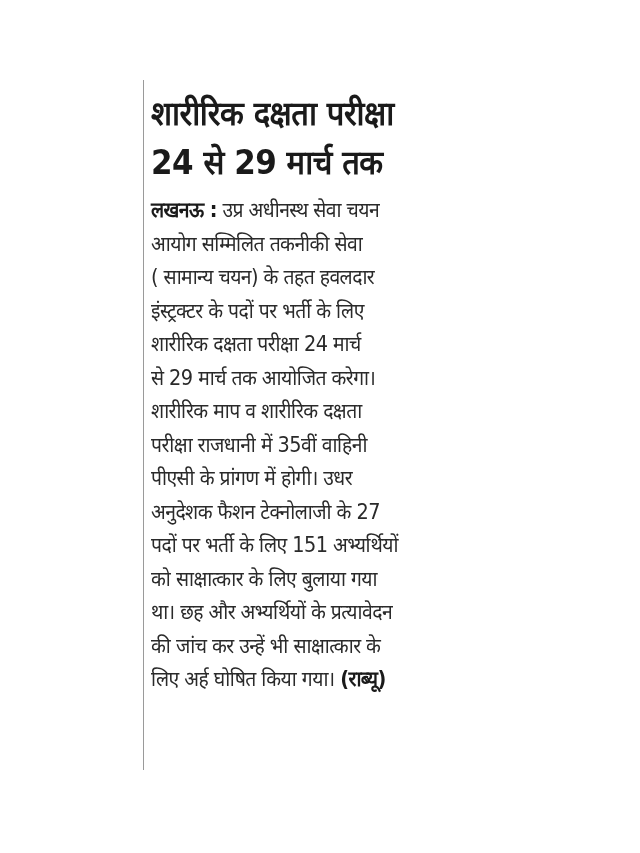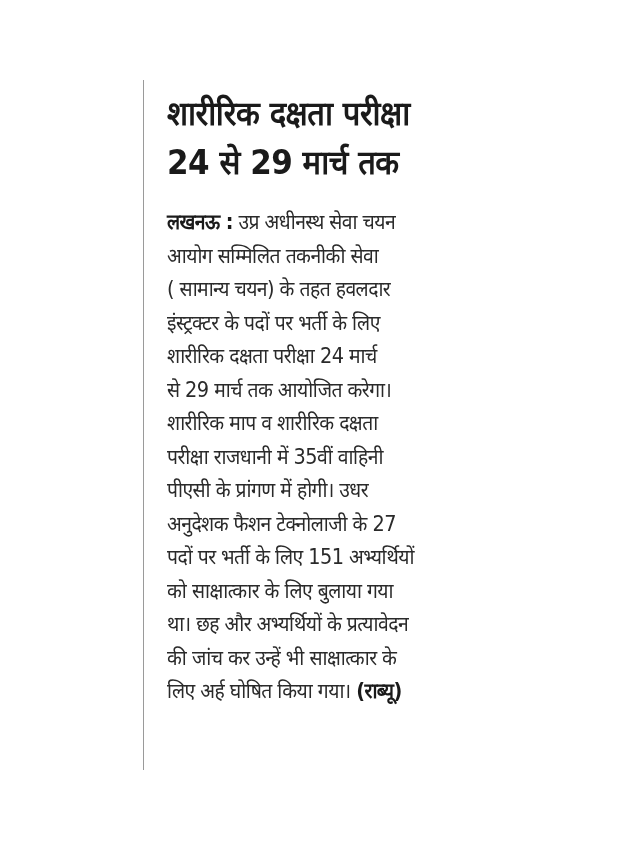--- a/index.html
+++ b/index.html
@@ -13,41 +13,41 @@
       position: relative;
       overflow: hidden;
     }
     .clipping {
       position: absolute;
       left: 143px;
       top: 80px;
       width: 330px;
       height: 690px;
       border-left: 1.5px solid #9a9a9a;
-      padding-left: 23px;
+      padding-left: 7px;
       box-sizing: border-box;
       font-family: "DejaVu Sans", "Liberation Sans", sans-serif;
       color: #1e1e1e;
     }
     .headline {
       margin: 8px 0 0 0;
       font-weight: bold;
       font-size: 31px;
       line-height: 46px;
       letter-spacing: -0.5px;
       color: #1a1a1a;
       transform: scaleY(1.08);
       transform-origin: top left;
     }
     .headline-line {
       display: block;
       white-space: nowrap;
     }
     .body {
-      margin-top: 26px;
+      margin-top: 14px;
       font-size: 21px;
       line-height: 33.5px;
       color: #2a2a2a;
       letter-spacing: -0.6px;
     }
     .body-line {
       display: block;
       white-space: nowrap;
       transform: scaleX(0.92);
       transform-origin: left center;

